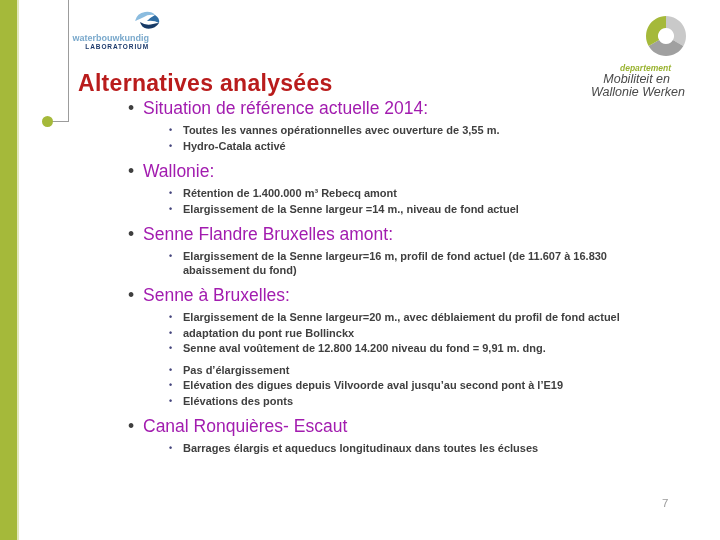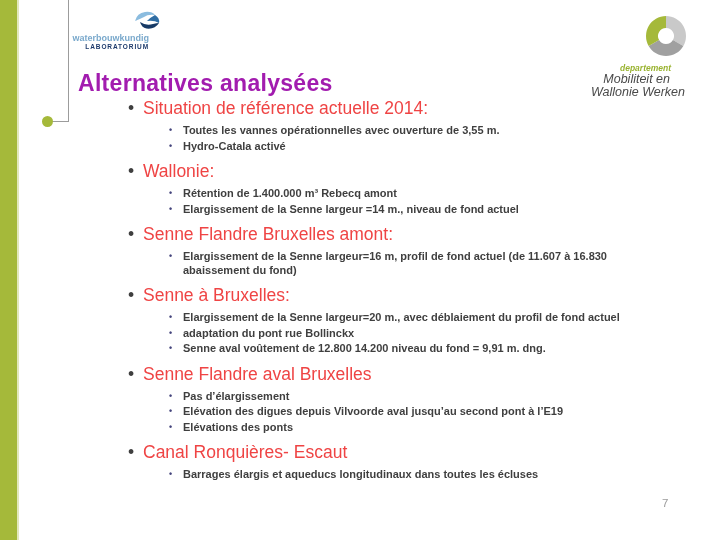--- a/index.html
+++ b/index.html
@@ -23,29 +23,29 @@
 
   
   .mow { position:absolute; right:30px; top:10px; width:140px; height:92px; text-align:right; }
   .mow .pinwheel { position:absolute; right:0; top:2px; }
   .mow .dept { position:absolute; right:19px; top:53px; font-size:8.5px; font-weight:bold; font-style:italic; color:#9ab331; white-space:nowrap; }
   .mow .m1 { position:absolute; right:20px; top:62px; font-size:12.5px; font-style:italic; color:#4a4a4a; white-space:nowrap; }
   .mow .m2 { position:absolute; right:5px; top:75px; font-size:12.5px; font-style:italic; color:#4a4a4a; white-space:nowrap; }
 
   .title {
     position:absolute; left:78px; top:55px; font-size:23px; font-weight:900;
-    letter-spacing:0.3px; color:#a21caf; white-space:nowrap;
+    letter-spacing:0.3px; color:#b91c1c; white-space:nowrap;
   }
 
   
   .content { position:absolute; left:128px; top:94px; width:534px; padding-top:4px; }
   .section { margin:0 0 8px 0; }
   .l1-item {
     position:relative; padding-left:15px; font-size:17.5px; line-height:20px;
-    color:#ef4444; margin-bottom:3px;
+    color:#a21caf; margin-bottom:3px;
   }
   .l1-item::before { content:"•"; position:absolute; left:0; top:0; color:#3f3f3f; }
   ul.l2 { list-style:none; margin:6px; padding:0 0 0 33px; width:472px;font-weight:bold; }
   ul.l2 li {
     position:relative; padding-left:16px; font-size:11px; line-height:13.5px;
     color:#3f3f3f; margin:2px 0;
   }
   ul.l2 li::before { content:"•"; position:absolute; left:2px; top:0; font-size:9px; color:#44447c; }
 
   .page-number { position:absolute; left:662px; top:497px; font-size:11.5px; color:#9a9a9a; }
@@ -112,21 +112,20 @@
     <div class="section">
       <div class="l1-item">Senne à Bruxelles:</div>
       <ul class="l2">
         <li>Elargissement de la Senne largeur=20 m., avec déblaiement du profil de fond actuel</li>
         <li>adaptation du pont rue Bollinckx</li>
         <li>Senne aval voûtement de 12.800 14.200  niveau du fond = 9,91 m. dng.</li>
       </ul>
     </div>
 
     <div class="section">
-      <div class="l1-item">Senne Flandre aval Bruxelles</div>
       <ul class="l2">
         <li>Pas d’élargissement</li>
         <li>Elévation des digues depuis Vilvoorde aval  jusqu’au second pont à l’E19</li>
         <li>Elévations des ponts</li>
       </ul>
     </div>
 
     <div class="section">
       <div class="l1-item">Canal Ronquières- Escaut</div>
       <ul class="l2">

